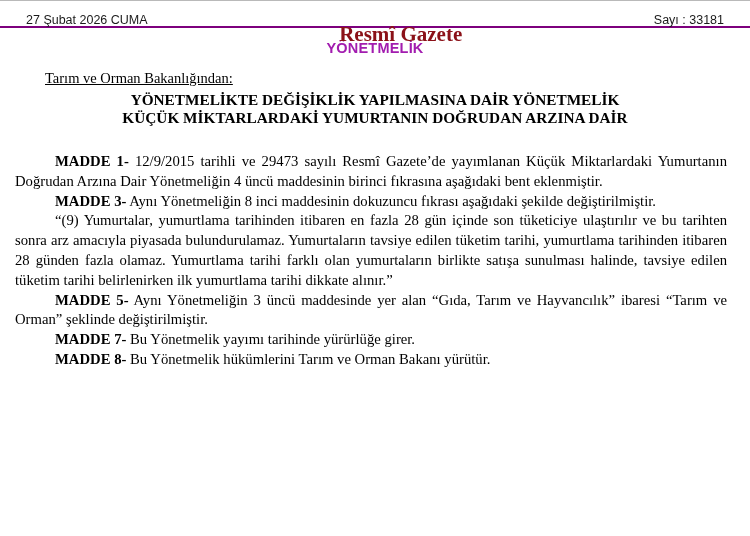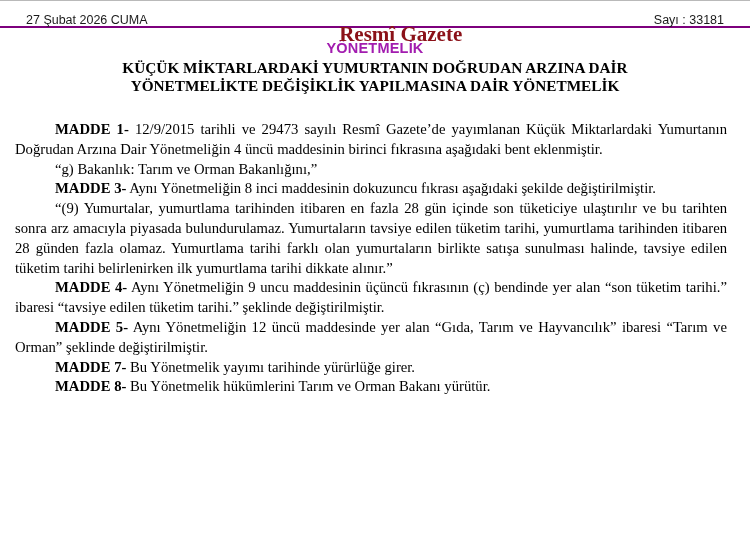--- a/index.html
+++ b/index.html
@@ -89,30 +89,29 @@
 <div class="page">
 
   <div class="masthead">
     <span class="date">27 Şubat 2026 CUMA</span>
     <span class="gazette-title">Resmî Gazete</span>
     <span class="issue">Sayı : 33181</span>
   </div>
 
   <div class="section-heading">YÖNETMELİK</div>
 
+  <div class="ministry-line">Tarım ve Orman Bakanlığından:</div>
 
   <div class="doc-title">
+    <div>YÖNETMELİKTE DEĞİŞİKLİK YAPILMASINA DAİR YÖNETMELİK</div>
     <div>KÜÇÜK MİKTARLARDAKİ YUMURTANIN DOĞRUDAN ARZINA DAİR</div>
-    <div>YÖNETMELİKTE DEĞİŞİKLİK YAPILMASINA DAİR YÖNETMELİK</div>
   </div>
 
   <div class="body-text">
     <p><span class="madde">MADDE 1-</span> <span>12/9/2015 tarihli ve 29473 sayılı Resmî Gazete’de yayımlanan Küçük Miktarlardaki Yumurtanın Doğrudan Arzına Dair Yönetmeliğin 4 üncü maddesinin birinci fıkrasına aşağıdaki bent eklenmiştir.</span></p>
-    <p><span class="madde"></span> <span>“g) Bakanlık: Tarım ve Orman Bakanlığını,”</span></p>
     <p><span class="madde">MADDE 3-</span> <span>Aynı Yönetmeliğin 8 inci maddesinin dokuzuncu fıkrası aşağıdaki şekilde değiştirilmiştir.</span></p>
     <p><span class="madde"></span> <span>“(9) Yumurtalar, yumurtlama tarihinden itibaren en fazla 28 gün içinde son tüketiciye ulaştırılır ve bu tarihten sonra arz amacıyla piyasada bulundurulamaz. Yumurtaların tavsiye edilen tüketim tarihi, yumurtlama tarihinden itibaren 28 günden fazla olamaz. Yumurtlama tarihi farklı olan yumurtaların birlikte satışa sunulması halinde, tavsiye edilen tüketim tarihi belirlenirken ilk yumurtlama tarihi dikkate alınır.”</span></p>
-    <p><span class="madde">MADDE 4-</span> <span>Aynı Yönetmeliğin 9 uncu maddesinin üçüncü fıkrasının (ç) bendinde yer alan “son tüketim tarihi.” ibaresi “tavsiye edilen tüketim tarihi.” şeklinde değiştirilmiştir.</span></p>
-    <p><span class="madde">MADDE 5-</span> <span>Aynı Yönetmeliğin 12 üncü maddesinde yer alan “Gıda, Tarım ve Hayvancılık” ibaresi “Tarım ve Orman” şeklinde değiştirilmiştir.</span></p>
+    <p><span class="madde">MADDE 5-</span> <span>Aynı Yönetmeliğin 3 üncü maddesinde yer alan “Gıda, Tarım ve Hayvancılık” ibaresi “Tarım ve Orman” şeklinde değiştirilmiştir.</span></p>
     <p><span class="madde">MADDE 7-</span> <span>Bu Yönetmelik yayımı tarihinde yürürlüğe girer.</span></p>
     <p><span class="madde">MADDE 8-</span> <span>Bu Yönetmelik hükümlerini Tarım ve Orman Bakanı yürütür.</span></p>
   </div>
 
 </div>
 
 </body></html>

